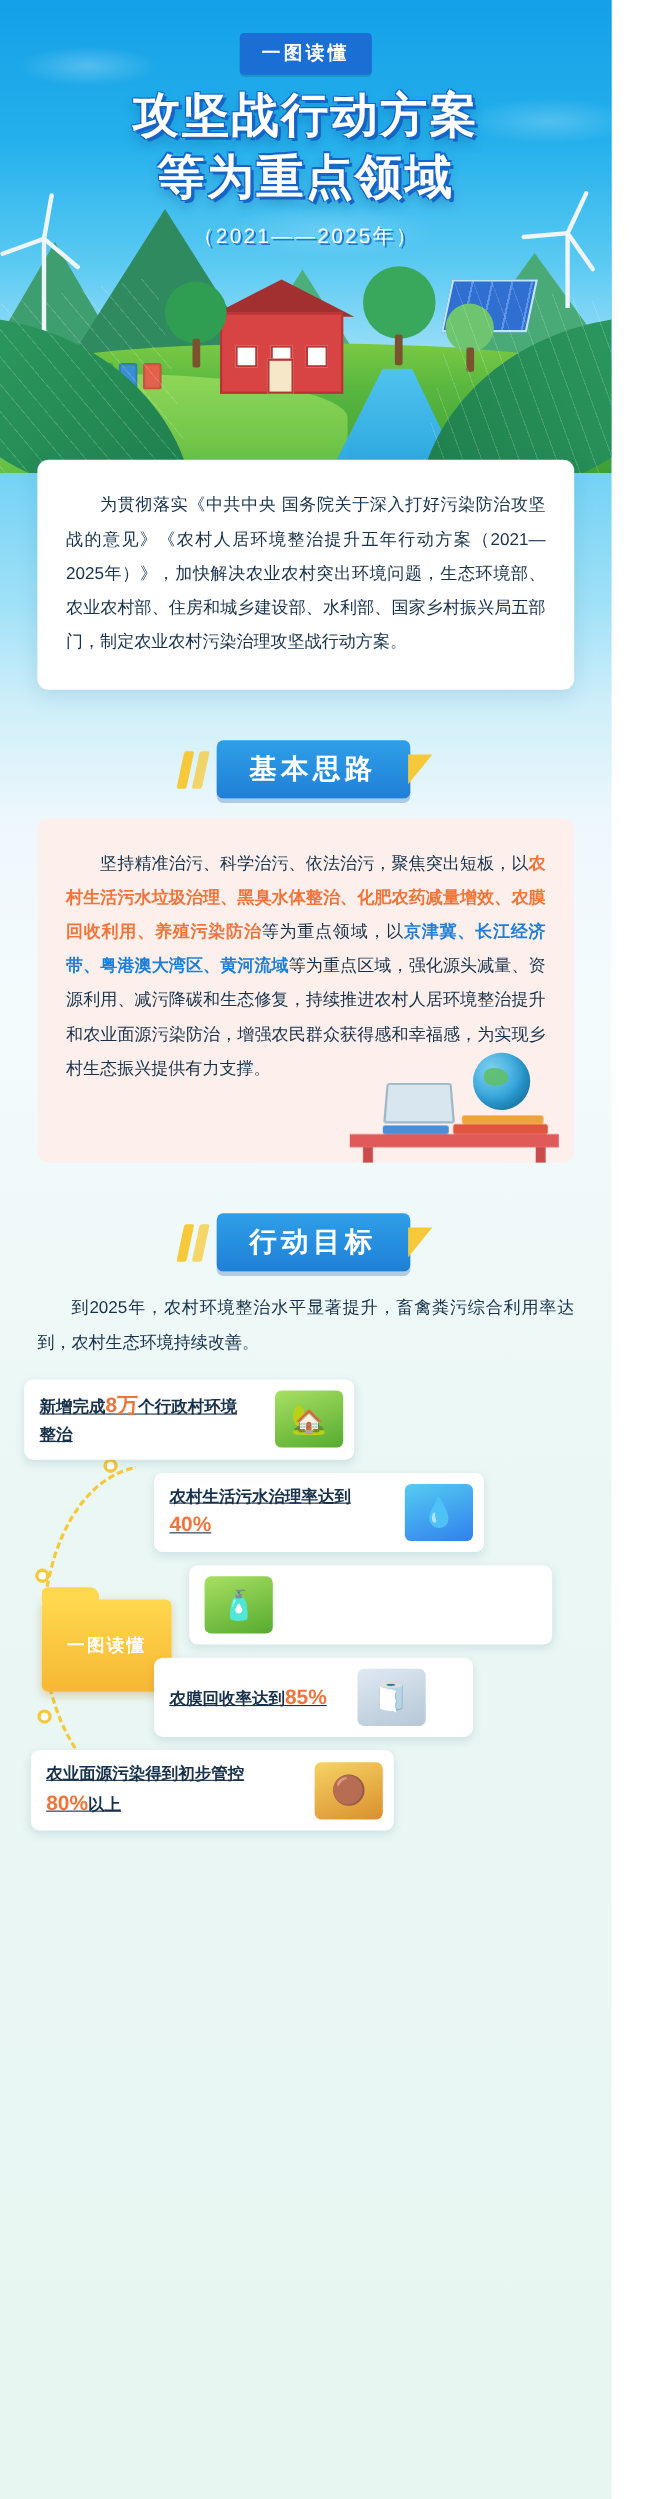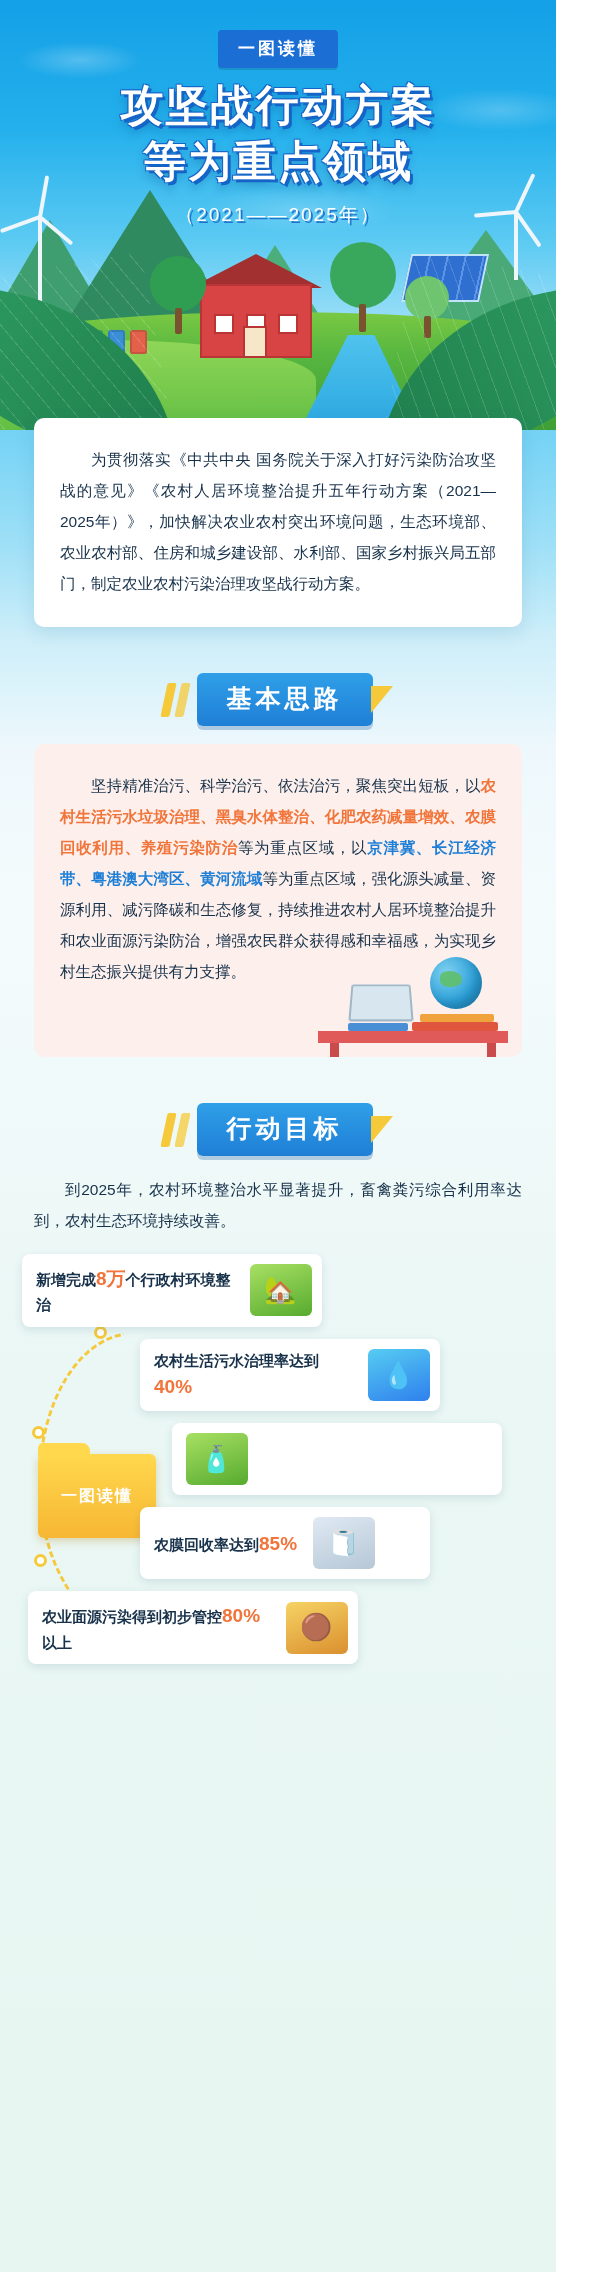--- a/index.html
+++ b/index.html
@@ -241,21 +241,22 @@
   .goal-box {
     background: #ffffff;
     border-radius: 8px;
     box-shadow: 0 3px 9px rgba(40,90,130,.14);
     display: flex; align-items: center;
     padding: 10px 0 10px 14px;
     min-height: 62px;
   }
   .goal-text {
     font-size: 15px; line-height: 1.55; color: #17314a; font-weight: bold;
-    padding-right: 16px;
+    padding-right: 28px;
+    text-decoration: underline;
   }
   .goal-text .num { color: #f1743a; font-size: 19px; }
   .goal-icon {
     width: 62px; min-width: 62px; height: 52px; margin-right: 10px;
     border-radius: 6px;
     display: flex; align-items: center; justify-content: center;
     font-size: 26px;
   }
   .gi-green { background: linear-gradient(160deg, #a8e063, #56ab2f); }
   .gi-blue  { background: linear-gradient(160deg, #56ccf2, #2f80ed); }
@@ -351,21 +352,21 @@
       <span class="heading-bars">
           <i></i>
           <i></i>
         </span>
       <span class="heading-pill">基本思路</span>
       <span class="heading-tri"></span>
     </div>
 
     <div class="idea-card">
       <p>
-        <span>坚持精准治污、科学治污、依法治污，聚焦突出短板，以</span><span class="hl-orange">农村生活污水垃圾治理、黑臭水体整治、化肥农药减量增效、农膜回收利用、养殖污染防治</span><span>等为重点区域，以</span><span class="hl-blue">京津冀、长江经济带、粤港澳大湾区、黄河流域</span><span>等为重点区域，强化源头减量、资源利用、减污降碳和生态修复，持续推进农村人居环境整治提升和农业面源污染防治，增强农民群众获得感和幸福感，为实现乡村生态振兴提供有力支撑。</span>
+        <span>坚持精准治污、科学治污、依法治污，聚焦突出短板，以</span><span class="hl-orange">农村生活污水垃圾治理、黑臭水体整治、化肥农药减量增效、农膜回收利用、养殖污染防治</span><span>等为重点领域，以</span><span class="hl-blue">京津冀、长江经济带、粤港澳大湾区、黄河流域</span><span>等为重点区域，强化源头减量、资源利用、减污降碳和生态修复，持续推进农村人居环境整治提升和农业面源污染防治，增强农民群众获得感和幸福感，为实现乡村生态振兴提供有力支撑。</span>
       </p>
 
       <div class="desk-art">
         <div class="laptop"></div>
         <div class="globe"></div>
         <div class="globe-stand"></div>
         <div class="book" style="right:10px; bottom:12px; width:86px; height:9px; background:#e0553e;"></div>
         <div class="book" style="right:14px; bottom:21px; width:74px; height:8px; background:#f0a33c;"></div>
         <div class="book" style="right:100px; bottom:12px; width:60px; height:8px; background:#4a8fd6;"></div>
         <div class="shelf"></div>

